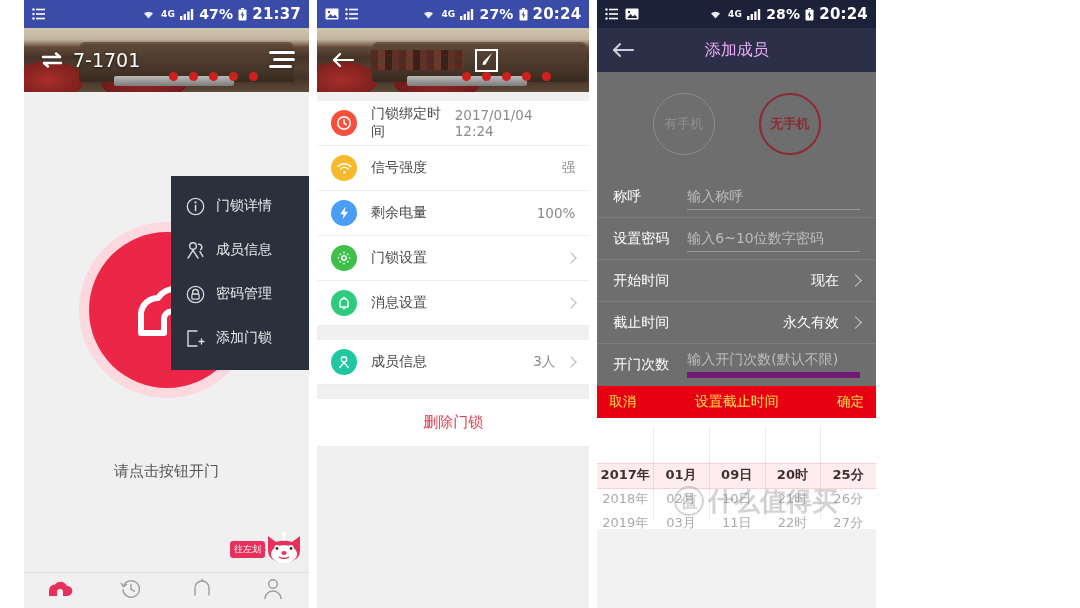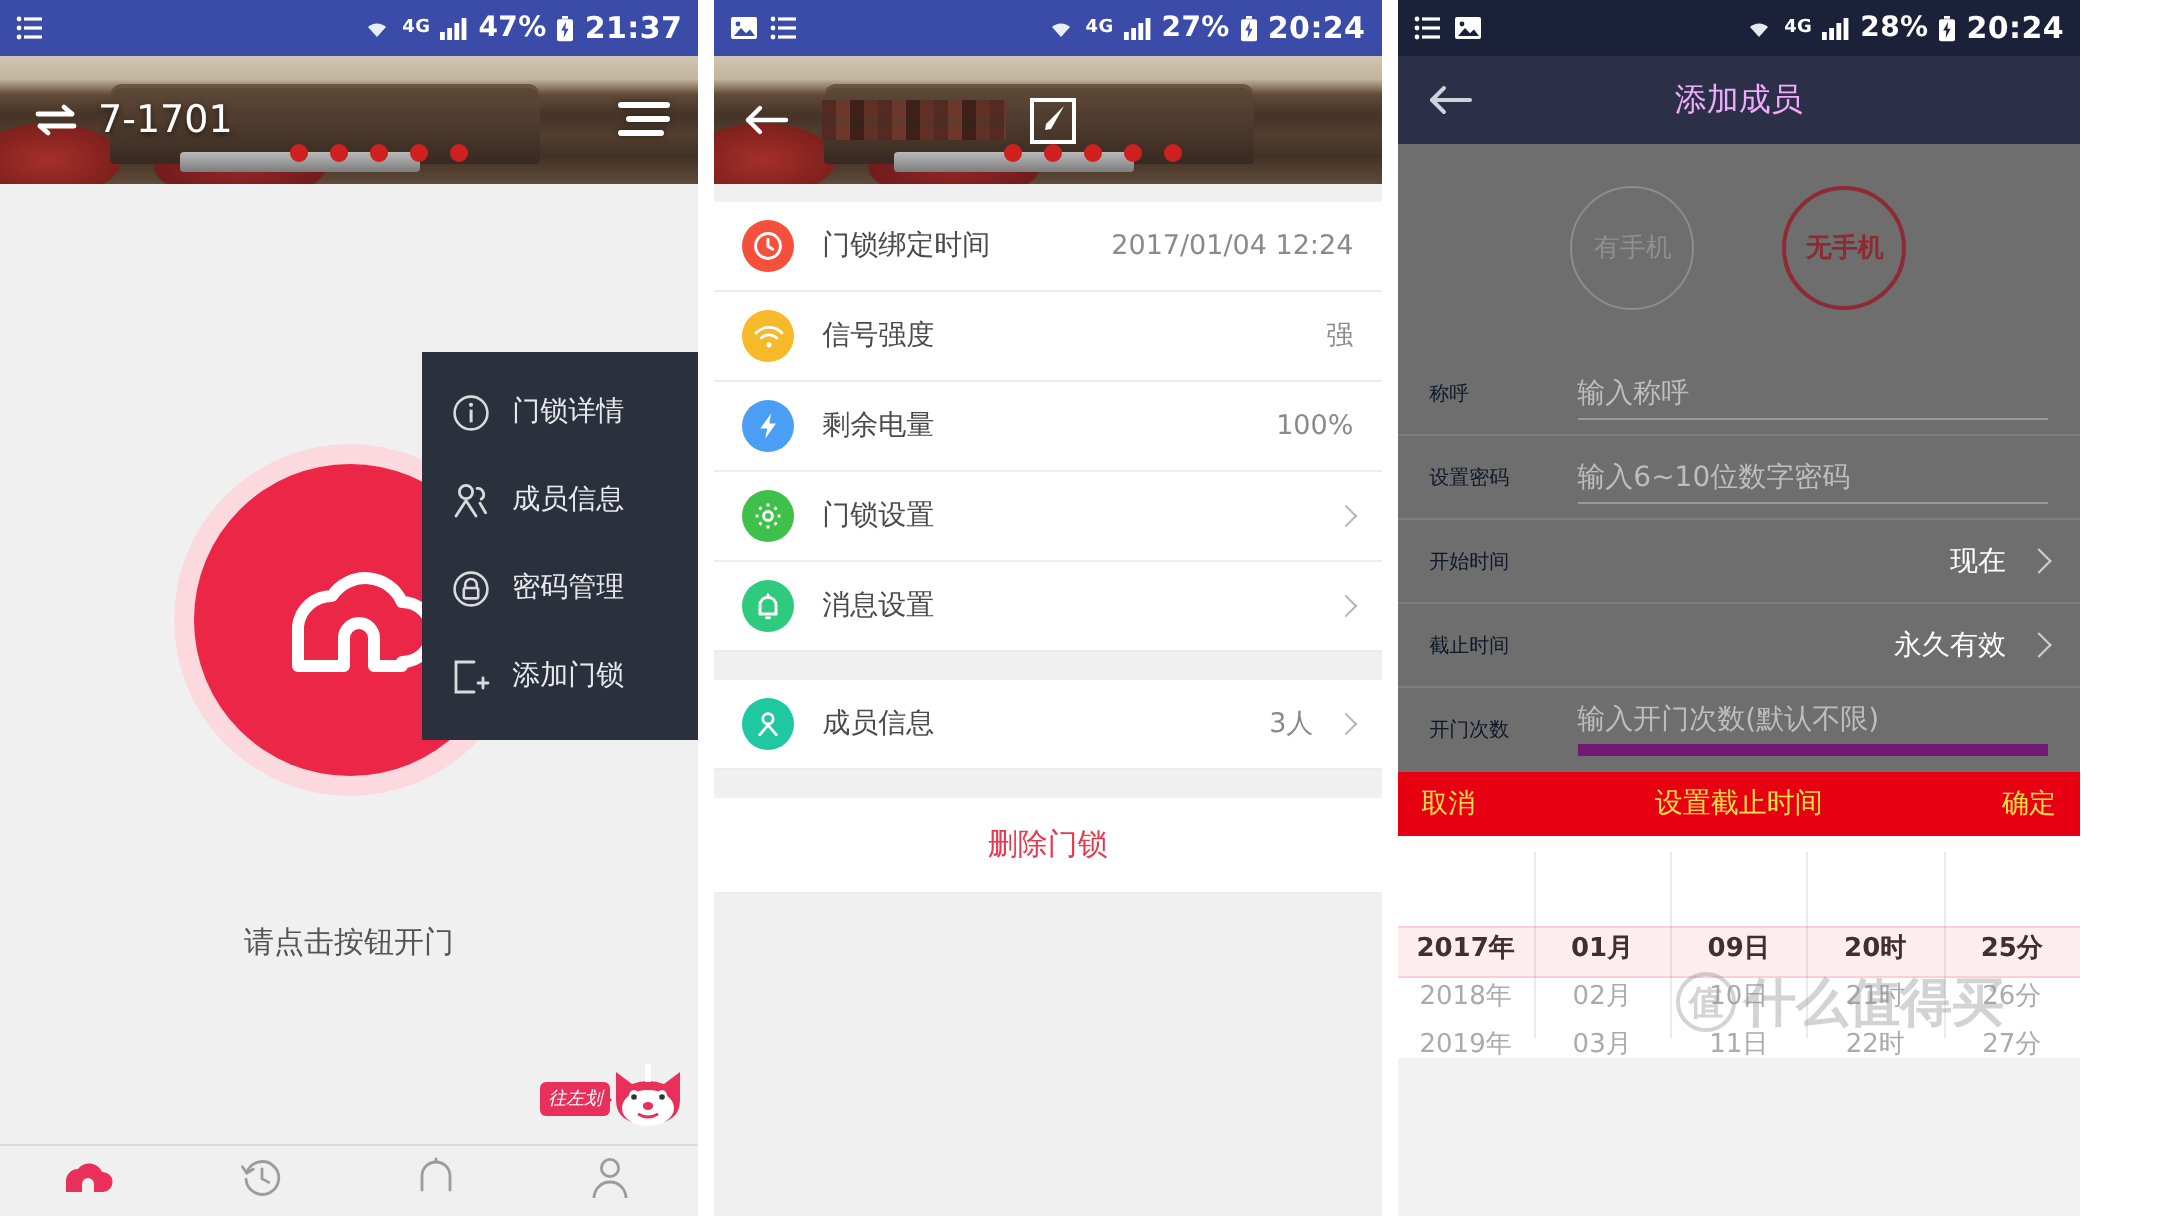--- a/index.html
+++ b/index.html
@@ -2,21 +2,21 @@
 <html><head>
 <meta charset="utf-8">
 <style>
   * { box-sizing: border-box; margin: 0; padding: 0; }
   html, body {
     width: 1080px; height: 608px;
     background: #ffffff;
     font-family: "DejaVu Sans", "Liberation Sans", sans-serif;
     overflow: hidden;
   }
-  .screens { display: flex; width: 1040px; height: 608px; }
+  .screens { display: flex; width: 876px; height: 608px; padding-left: 24px; }
 
   
   .panel { position: relative; height: 608px; overflow: hidden; background: #f2f2f2; }
   .p1 { width: 360px; }
   .p2 { width: 352px; border-left: 8px solid #fff; }
   .p3 { width: 360px; border-left: 8px solid #fff; }
 
   
   .statusbar {
     height: 28px; display: flex; align-items: center;
@@ -88,21 +88,21 @@
   
   .dropdown {
     position:absolute; right:0; top:84px; width:138px;
     background:#2b313c; z-index:30; padding:8px 0 10px 0;
   }
   .dd-item { display:flex; align-items:center; height:44px; padding-left:14px; gap:11px; }
   .dd-label { color:#e8e9ec; font-size:14px; }
   .dd-ic { width:20px; height:20px; flex:0 0 20px; display:flex; align-items:center; justify-content:center; }
 
   
-  .mascot { position:absolute; right:4px; bottom:36px; display:flex; align-items:flex-end; z-index:20;font-style:italic; }
+  .mascot { position:absolute; right:4px; bottom:36px; display:flex; align-items:flex-end; z-index:20; }
   .mascot-bubble {
     background:#e8305a; color:#fff; font-size:9px; padding:2px 4px; border-radius:3px;
     margin-right:-2px; margin-bottom:14px; position:relative; white-space:nowrap;
   }
   .mascot-bubble:after{
     content:""; position:absolute; right:-4px; top:50%; margin-top:-3px;
     border:3px solid transparent; border-left-color:#e8305a;
   }
 
   
@@ -153,21 +153,21 @@
   .avatar-btn {
     width:62px; height:62px; border-radius:50%; display:flex; align-items:center; justify-content:center;
     font-size:13px;
   }
   .av-off { border:1px solid #8d8d8d; color:#8f8f8f; }
   .av-on  { border:2px solid #8e2a33; color:#8e2a33; font-weight:bold;}
   .frow {
     display:flex; align-items:center; height:42px; padding:0 16px;
     border-bottom:1px solid #7d7d7d;
   }
-  .flabel { font-size:10px; color:#0f172a; width:74px; flex:0 0 74px;font-family:Liberation Mono, monospace; }
+  .flabel { font-size:14px; color:#ffffff; width:74px; flex:0 0 74px;font-family:Liberation Mono, monospace; }
   .finput {
     flex:1; border-bottom:1px solid #9a9a9a; height:26px; display:flex; align-items:flex-end;
     padding-bottom:3px; font-size:14px; color:#bdbdbd;
   }
   .finput.focused { border-bottom:6px solid #701a75; }
   .fval { margin-left:auto; font-size:14px; color:#ffffff; }
   .chev-l { margin-left:12px; width:9px; height:9px; border-right:1.6px solid #cfcfcf;
             border-top:1.6px solid #cfcfcf; transform:rotate(45deg); }
   .picker-bar {
     height:32px; background:#e70012; display:flex; align-items:center; padding:0 12px;

